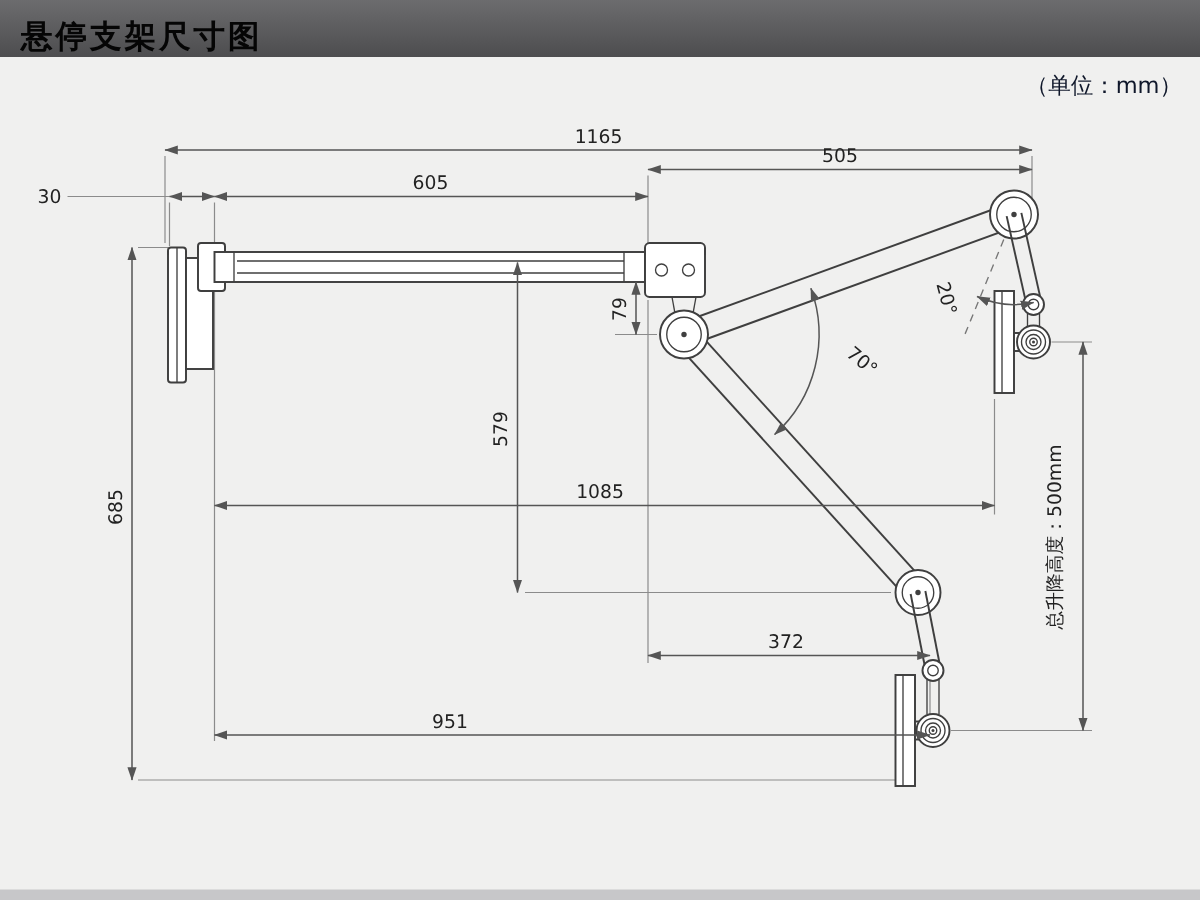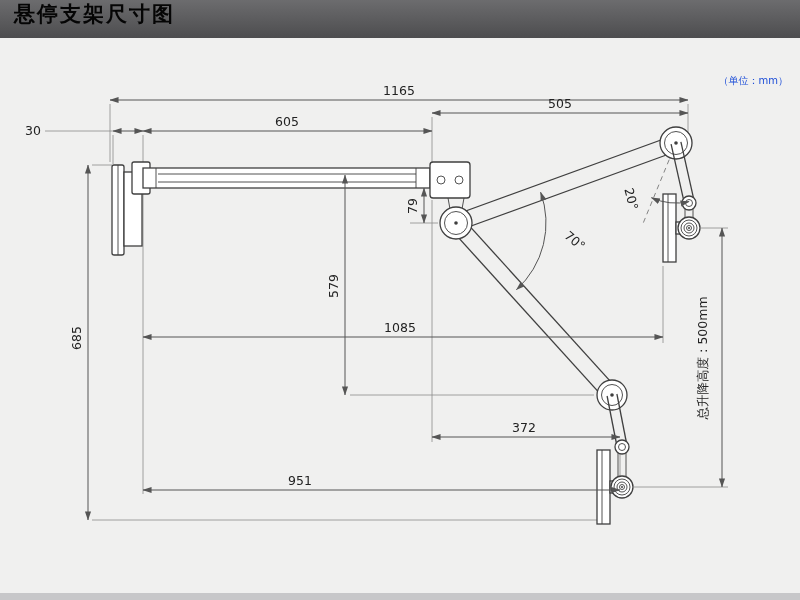--- a/index.html
+++ b/index.html
@@ -1,24 +1,24 @@
 <!DOCTYPE html>
 <html><head>
 <meta charset="utf-8">
 <style>
   html,body { margin:0; padding:0; }
   body { width:800px; height:600px; font-family:"DejaVu Sans", sans-serif; }
   .page { position:relative; width:800px; height:600px; background:#f0f0ef; overflow:hidden; }
   .titlebar {
     position:absolute; top:0; left:0; width:800px; height:38px;
     background:linear-gradient(#6c6c6e,#4d4d4f);
-    display:flex; align-items:flex-start; padding:0 14px; box-sizing:border-box;
+    display:flex; align-items:flex-end; padding:0 14px; box-sizing:border-box;
   }
   .titlebar h1 { margin:0; font-size:21px; font-weight:bold; color:#050505; letter-spacing:2px; }
-  .unit-note { position:absolute; top:74px; right:12px; font-size:10px; color:#1d4ed8; }
+  .unit-note { position:absolute; top:48px; right:12px; font-size:15px; color:#0f172a; }
   .bottombar { position:absolute; bottom:0; left:0; width:800px; height:7px; background:#c7c7c9; }
   svg { position:absolute; top:38px; left:0; }
   .ext  { stroke:#8b8b8b; stroke-width:0.8; fill:none; }
   .dash { stroke:#777;   stroke-width:0.9; fill:none; stroke-dasharray:5 4; }
   .dim  { stroke:#555;   stroke-width:1;   fill:none; }
   .outline  { stroke:#3f3f3f; stroke-width:1.3; fill:#ffffff; }
   .inner    { stroke:#3f3f3f; stroke-width:0.9; fill:none; }
   .armline  { stroke:#3f3f3f; stroke-width:1.3; fill:none; }
   .dot      { fill:#3f3f3f; stroke:none; }
   .dim-text { font-size:12.5px; fill:#222; }

